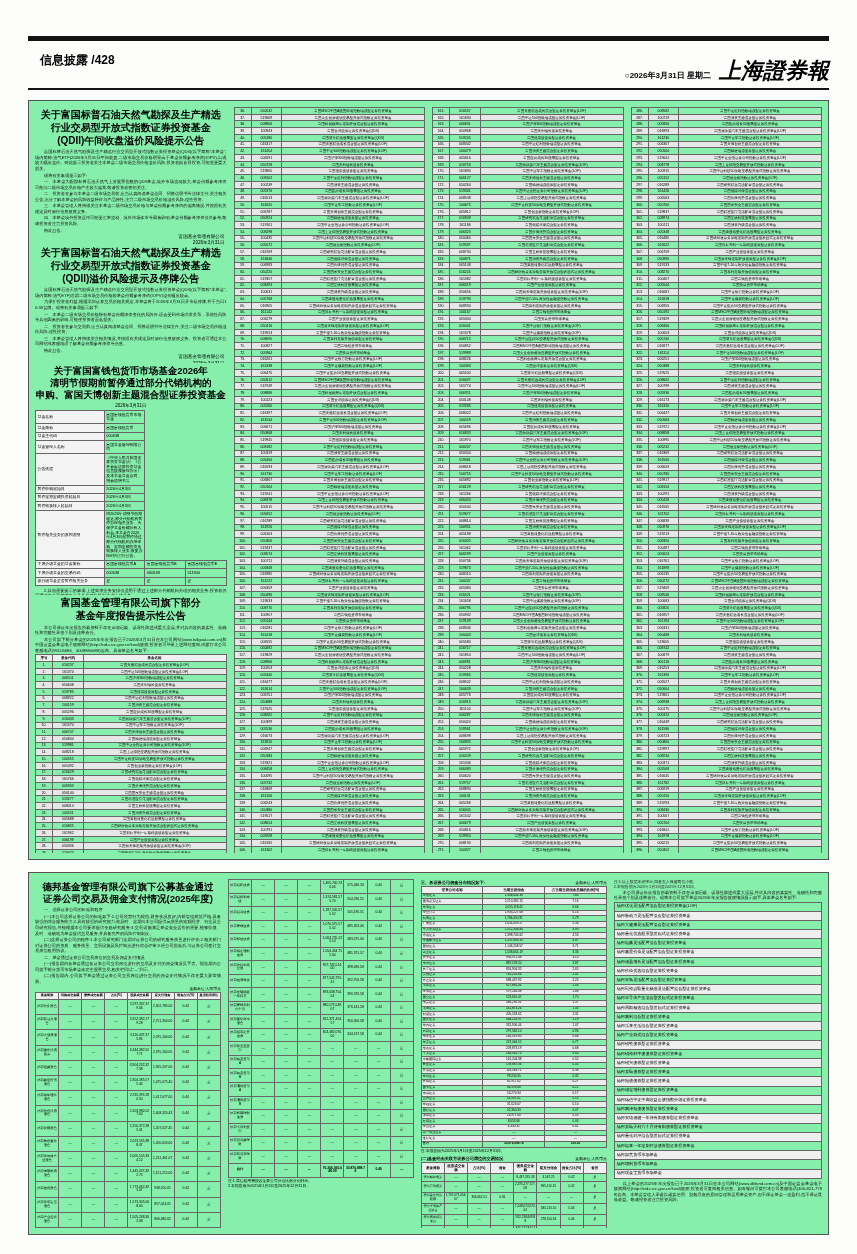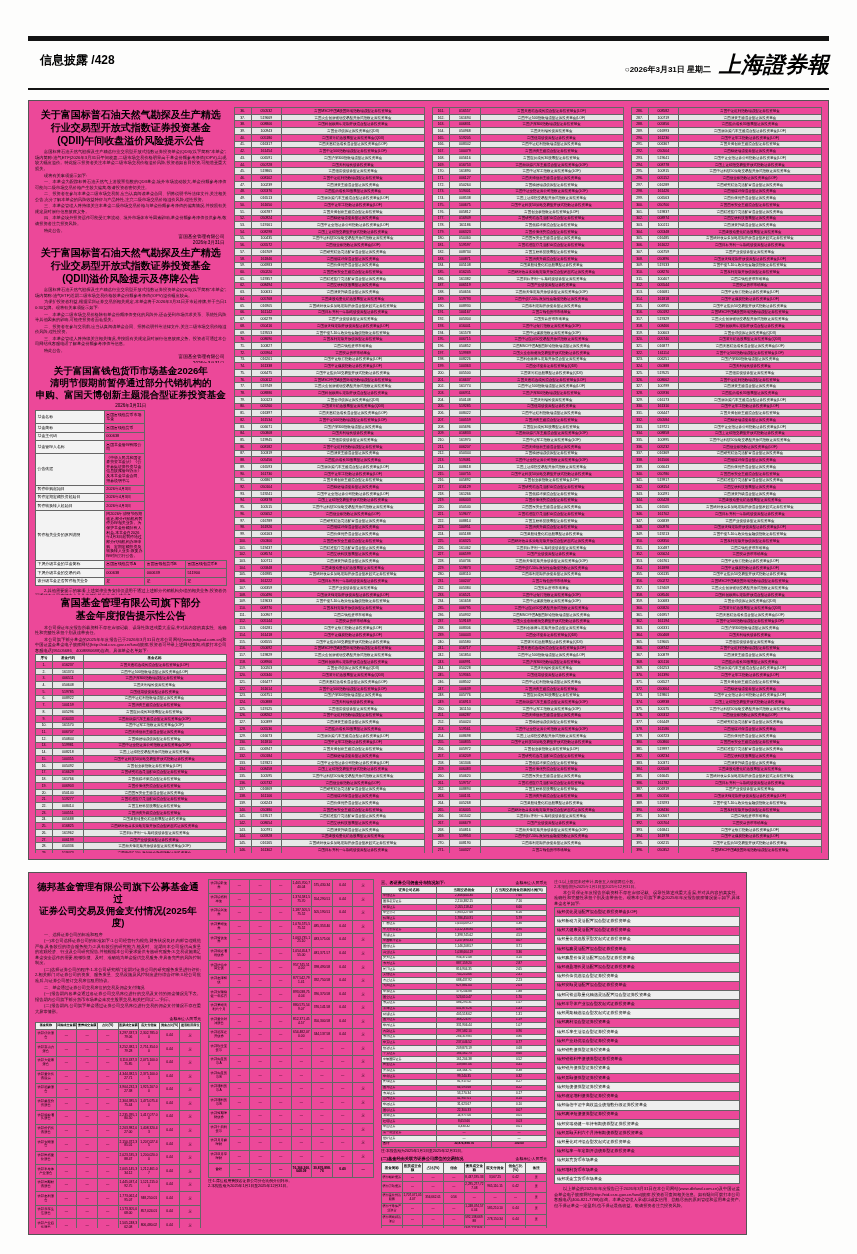--- a/index.html
+++ b/index.html
@@ -3,29 +3,29 @@
 <meta charset="utf-8">
 <style>
   html,body{margin:0;padding:0;}
   body{width:857px;height:1254px;position:relative;background:#fdfdfc;color:#000;
        font-family:"Liberation Sans",sans-serif;-webkit-font-smoothing:antialiased;}
   .topbar{position:absolute;left:28px;top:36px;width:801px;height:5px;background:#141414;}
   .masthead{position:absolute;left:28px;top:46px;width:801px;height:40px;display:flex;align-items:flex-start;}
   .brand{font-size:37px;line-height:38px;font-weight:bold;color:#b4b4b4;letter-spacing:1px;
          font-family:"DejaVu Sans",sans-serif;}
   .sect{margin-left:12px;margin-top:6px;font-size:12px;font-weight:bold;}
-  .mast-right{margin-left:auto;margin-top:4px;display:flex;align-items:baseline;gap:8px;}
+  .mast-right{margin-left:auto;margin-top:10px;display:flex;align-items:baseline;gap:8px;}
   .mast-date{font-size:8px;font-weight:bold;}
   .paper{font-size:22px;font-weight:bold;font-style:italic;font-family:"DejaVu Serif",serif;}
   .rule{position:absolute;left:28px;top:88px;width:801px;height:2px;background:#141414;}
 
-  .box{position:absolute;border:1px solid #555;background:#ec4899;box-sizing:border-box;
+  .box{position:absolute;border:1px solid #555;background:#86efac;box-sizing:border-box;
        display:flex;gap:7px;padding:6px;}
   #box-top{left:28px;top:100px;width:801px;height:760px;}
-  #box-bottom{left:28px;top:872px;width:719px;height:363px;}
+  #box-bottom{left:28px;top:872px;width:801px;height:363px;}
   .col{flex:1;min-width:0;overflow:hidden;display:flex;flex-direction:column;}
   .col-w{flex:1.12;}
 
   .ann{overflow:hidden;}
   .ann-title{font-size:10px;font-weight:bold;text-align:center;line-height:1.28;margin:2px 0 2px;}
   .ann-title-sm{font-size:9.5px;}
   .c-date{font-size:4.5px;text-align:center;margin-bottom:2px;}
   .body-txt p{font-size:4.2px;line-height:1.32;text-align:justify;margin:0 0 1px;text-indent:9px;
               color:#111;word-break:break-all;}
   .sign{font-size:4.6px;text-align:right;line-height:1.4;margin:1px 2px 2px 0;}

